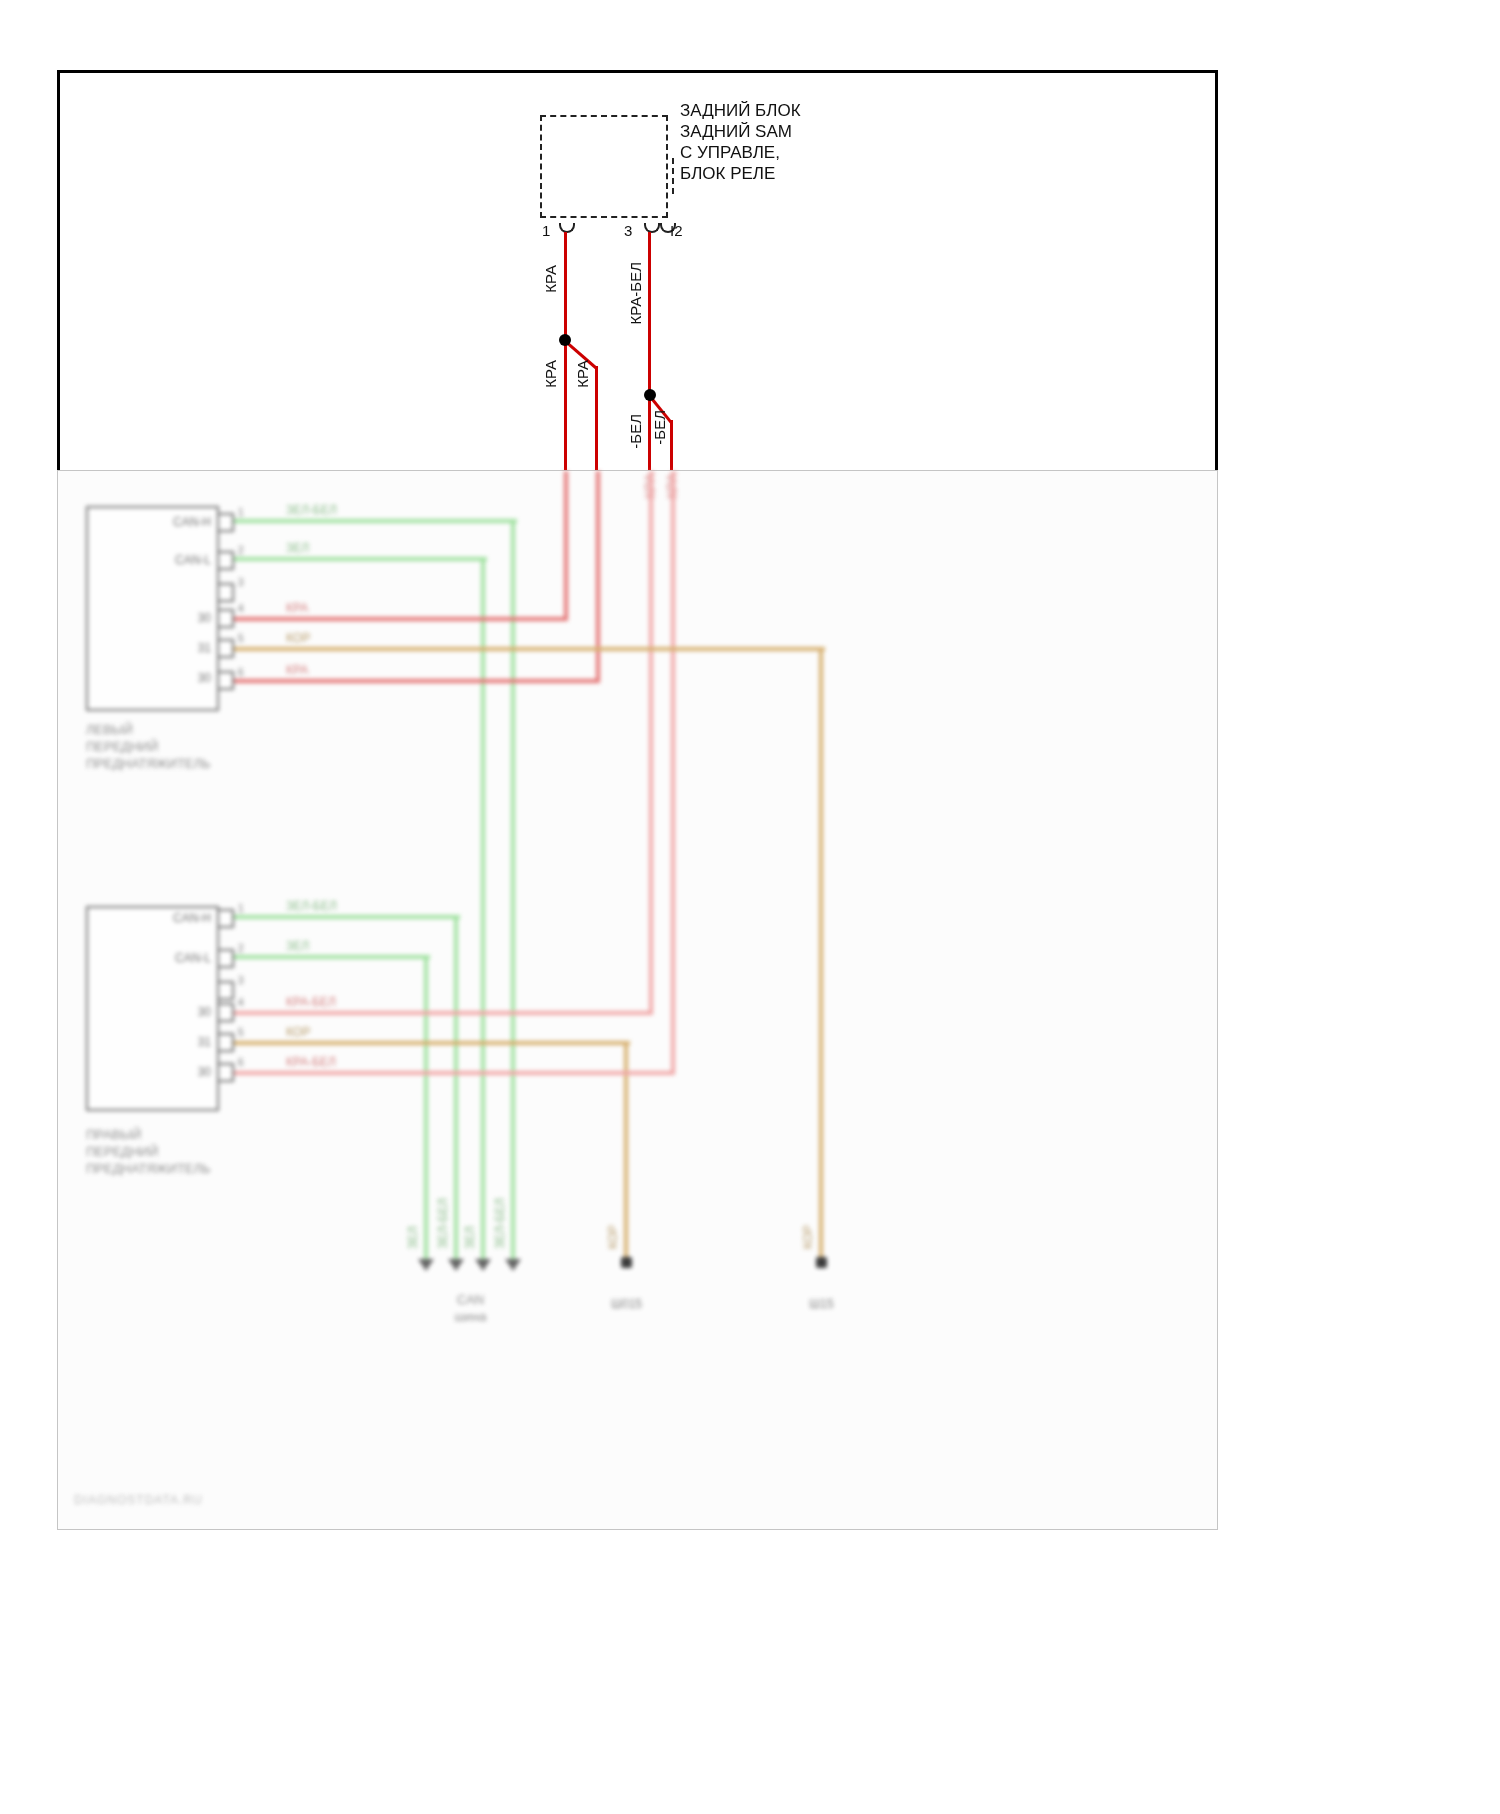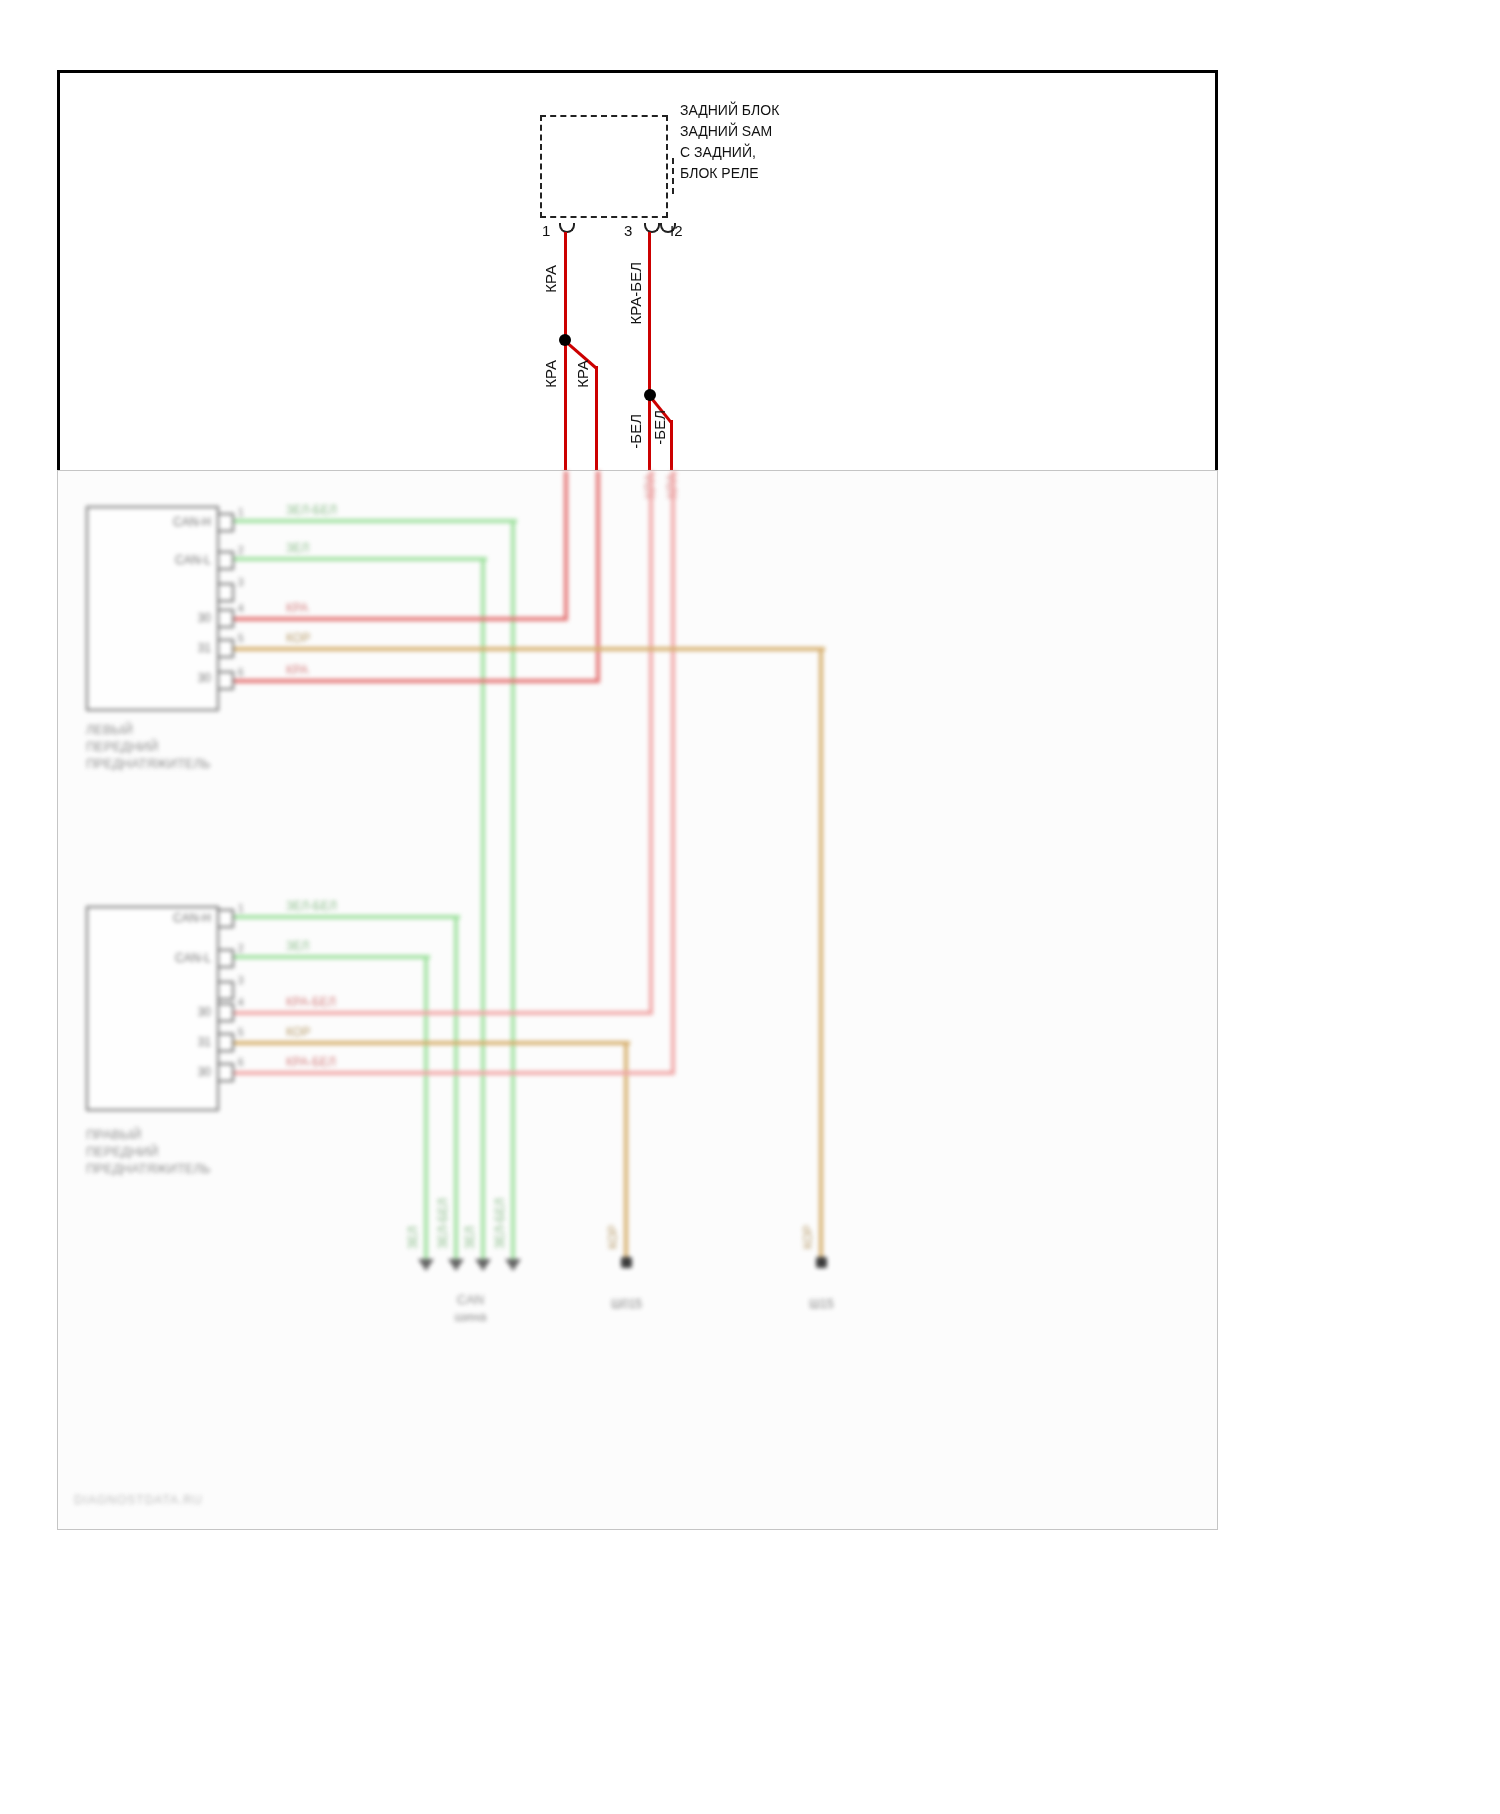--- a/index.html
+++ b/index.html
@@ -11,21 +11,21 @@
   .rs{background:#df5a5a;}
   .pk{background:#ee9595;}
   .gn{background:#8cdc8c;}
   .br{background:#cfa052;}
   .vlabel{position:absolute;writing-mode:vertical-rl;transform:rotate(180deg);
           white-space:nowrap;font-size:15px;color:#111;}
   .cup{position:absolute;width:12px;height:8px;border:2px solid #222;border-top:none;
        border-radius:0 0 10px 10px;background:#fff;}
   .dot{position:absolute;width:12px;height:12px;border-radius:50%;background:#000;}
   .pinlbl{position:absolute;font-size:15px;}
-  .samtext{position:absolute;font-size:14px;line-height:21px;}
+  .samtext{position:absolute;font-size:17px;line-height:21px;}
   .blur-zone{position:absolute;left:57px;top:470px;width:1161px;height:1060px;
              background:#fcfcfc;border:1px solid #c5c5c5;box-sizing:border-box;}
   .blur-inner{position:absolute;left:0;top:0;right:0;bottom:0;
               filter:blur(2.3px);opacity:0.82;}
   .cbox{position:absolute;border:2px solid #555;background:#fff;box-sizing:border-box;}
   .pinbox{position:absolute;width:17px;height:19px;border:2px solid #555;background:#fff;box-sizing:border-box;}
   .pinnum{position:absolute;font-size:10px;color:#555;}
   .smalllbl{position:absolute;font-size:12px;color:#555;}
   .rowlbl{position:absolute;font-size:12px;white-space:nowrap;}
   .glbl{color:#6fae6f;}
@@ -46,21 +46,21 @@
 <div class="canvas">
 
   <div class="abs" style="left:57px;top:70px;width:1161px;height:400px;border:3px solid #000;border-bottom:none;box-sizing:border-box;"></div>
 
   <div class="abs" style="left:540px;top:115px;width:128px;height:103px;border:2px dashed #222;box-sizing:border-box;"></div>
   <div class="abs" style="left:672px;top:158px;width:0;height:36px;border-left:2px dashed #222;"></div>
 
   <div class="samtext" style="left:680px;top:100px;">
     <div>ЗАДНИЙ БЛОК</div>
     <div>ЗАДНИЙ SAM</div>
-    <div>С ЗАДНИЙ,</div>
+    <div>С УПРАВЛЕ,</div>
     <div>БЛОК РЕЛЕ</div>
   </div>
 
   <div class="cup" style="left:559px;top:223px;"></div>
   <div class="cup" style="left:644px;top:223px;"></div>
   <div class="cup" style="left:660px;top:223px;"></div>
 
   <div class="pinlbl" style="left:542px;top:222px;">1</div>
   <div class="pinlbl" style="left:624px;top:222px;">3</div>
   <div class="pinlbl" style="left:670px;top:222px;">I2</div>

